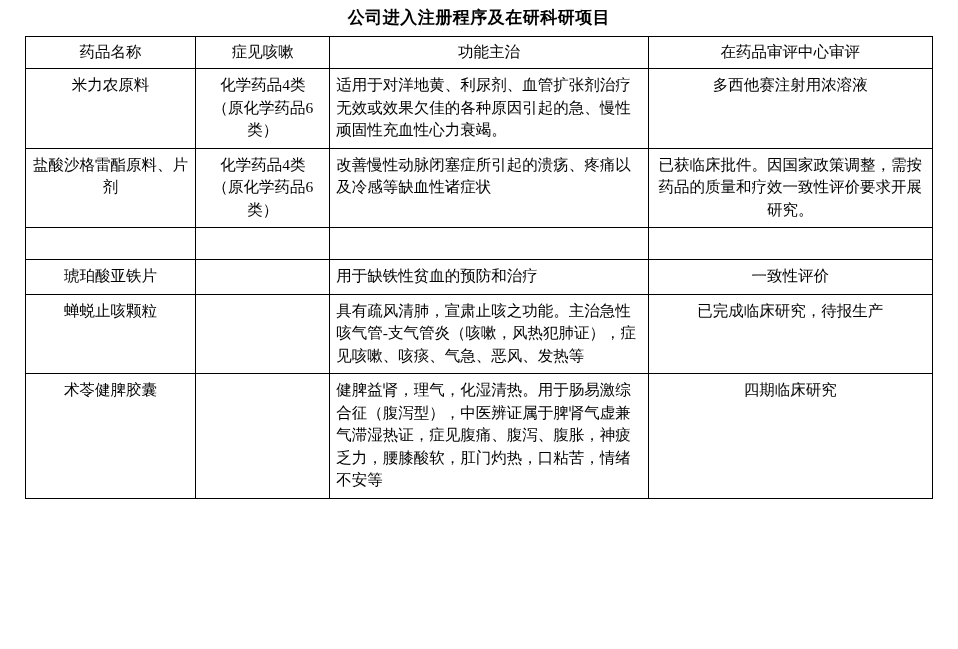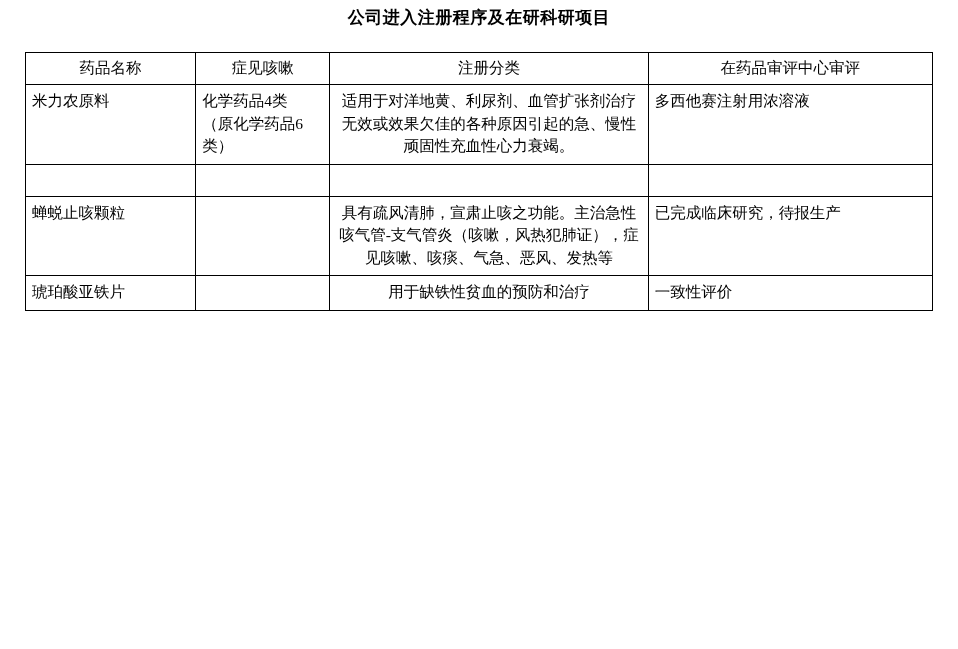--- a/index.html
+++ b/index.html
@@ -25,21 +25,21 @@
     font-size: 17px;
     font-weight: bold;
     letter-spacing: 0.5px;
     padding-top: 6px;
     padding-bottom: 7px;
     font-family: "Liberation Serif", "DejaVu Serif", serif;
   }
   table.main-table {
     border-collapse: collapse;
     width: 908px;
-    margin: 16px auto;
+    margin: 0 auto;
     table-layout: fixed;
   }
   table.main-table td, table.main-table th {
     border: 1px solid #000000;
     vertical-align: top;
     padding: 5px 6px 6px 6px;
     font-size: 15.5px;
     line-height: 1.45;
     font-weight: normal;
     font-family: "Liberation Serif", "DejaVu Serif", serif;
@@ -47,22 +47,22 @@
   table.main-table th {
     text-align: center;
     vertical-align: middle;
     padding: 4px 6px 5px 6px;
   }
   .col-name   { width: 170px; }
   .col-class  { width: 134px; }
   .col-func   { width: 318px; }
   .col-stage  { width: 284px; }
 
-  .c-center { text-align: left; }
-  .c-left   { text-align: center; }
+  .c-center { text-align: center; }
+  .c-left   { text-align: left; }
   .blank-row td {
     height: 20px;
     padding: 0;
   }
   .cell-line { display: block; }
 </style>
 </head>
 <body>
 
 <div class="page">
@@ -73,71 +73,100 @@
     <colgroup>
       <col class="col-name">
       <col class="col-class">
       <col class="col-func">
       <col class="col-stage">
     </colgroup>
     <thead>
       <tr>
         <th>药品名称</th>
         <th>症见咳嗽</th>
-        <th>注册分类</th>
+        <th>功能主治</th>
         <th>在药品审评中心审评</th>
       </tr>
     </thead>
     <tbody>
 
     <tr>
           <td class="c-center">
             <span class="cell-line">米力农原料</span>
           </td>
           <td class="c-center">
             <span class="cell-line">化学药品4类</span>
             <span class="cell-line">（原化学药品6类）</span>
           </td>
           <td class="c-left">
             <span class="cell-line">适用于对洋地黄、利尿剂、血管扩张剂治疗无效或效果欠佳的各种原因引起的急、慢性顽固性充血性心力衰竭。</span>
           </td>
           <td class="c-center">
             <span class="cell-line">多西他赛注射用浓溶液</span>
           </td>
         </tr>
+        <tr>
+          <td class="c-center">
+            <span class="cell-line">盐酸沙格雷酯原料、片剂</span>
+          </td>
+          <td class="c-center">
+            <span class="cell-line">化学药品4类</span>
+            <span class="cell-line">（原化学药品6类）</span>
+          </td>
+          <td class="c-left">
+            <span class="cell-line">改善慢性动脉闭塞症所引起的溃疡、疼痛以及冷感等缺血性诸症状</span>
+          </td>
+          <td class="c-center">
+            <span class="cell-line">已获临床批件。因国家政策调整，需按药品的质量和疗效一致性评价要求开展研究。</span>
+          </td>
+        </tr>
         <tr class="blank-row">
           <td></td>
           <td></td>
           <td></td>
           <td></td>
+        </tr>
+        <tr>
+          <td class="c-center">
+            <span class="cell-line">琥珀酸亚铁片</span>
+          </td>
+          <td class="c-center">
+            <span class="cell-line"></span>
+          </td>
+          <td class="c-left">
+            <span class="cell-line">用于缺铁性贫血的预防和治疗</span>
+          </td>
+          <td class="c-center">
+            <span class="cell-line">一致性评价</span>
+          </td>
         </tr>
         <tr>
           <td class="c-center">
             <span class="cell-line">蝉蜕止咳颗粒</span>
           </td>
           <td class="c-center">
             <span class="cell-line"></span>
           </td>
           <td class="c-left">
             <span class="cell-line">具有疏风清肺，宣肃止咳之功能。主治急性咳气管-支气管炎（咳嗽，风热犯肺证），症见咳嗽、咳痰、气急、恶风、发热等</span>
           </td>
           <td class="c-center">
             <span class="cell-line">已完成临床研究，待报生产</span>
           </td>
         </tr>
         <tr>
           <td class="c-center">
-            <span class="cell-line">琥珀酸亚铁片</span>
+            <span class="cell-line">术苓健脾胶囊</span>
           </td>
           <td class="c-center">
             <span class="cell-line"></span>
           </td>
           <td class="c-left">
-            <span class="cell-line">用于缺铁性贫血的预防和治疗</span>
+            <span class="cell-line">健脾益肾，理气，化湿清热。用于肠易激综合征（腹泻型），中医辨证属于脾肾气虚兼气滞湿热证，症见腹痛、腹泻、腹胀，神疲乏力，腰膝酸软，肛门灼热，口粘苦，情绪不安等</span>
           </td>
           <td class="c-center">
-            <span class="cell-line">一致性评价</span>
+            <span class="cell-line">四期临床研究</span>
           </td>
         </tr>
       </tbody>
   </table>
 
 </div>
 
 </body></html>

